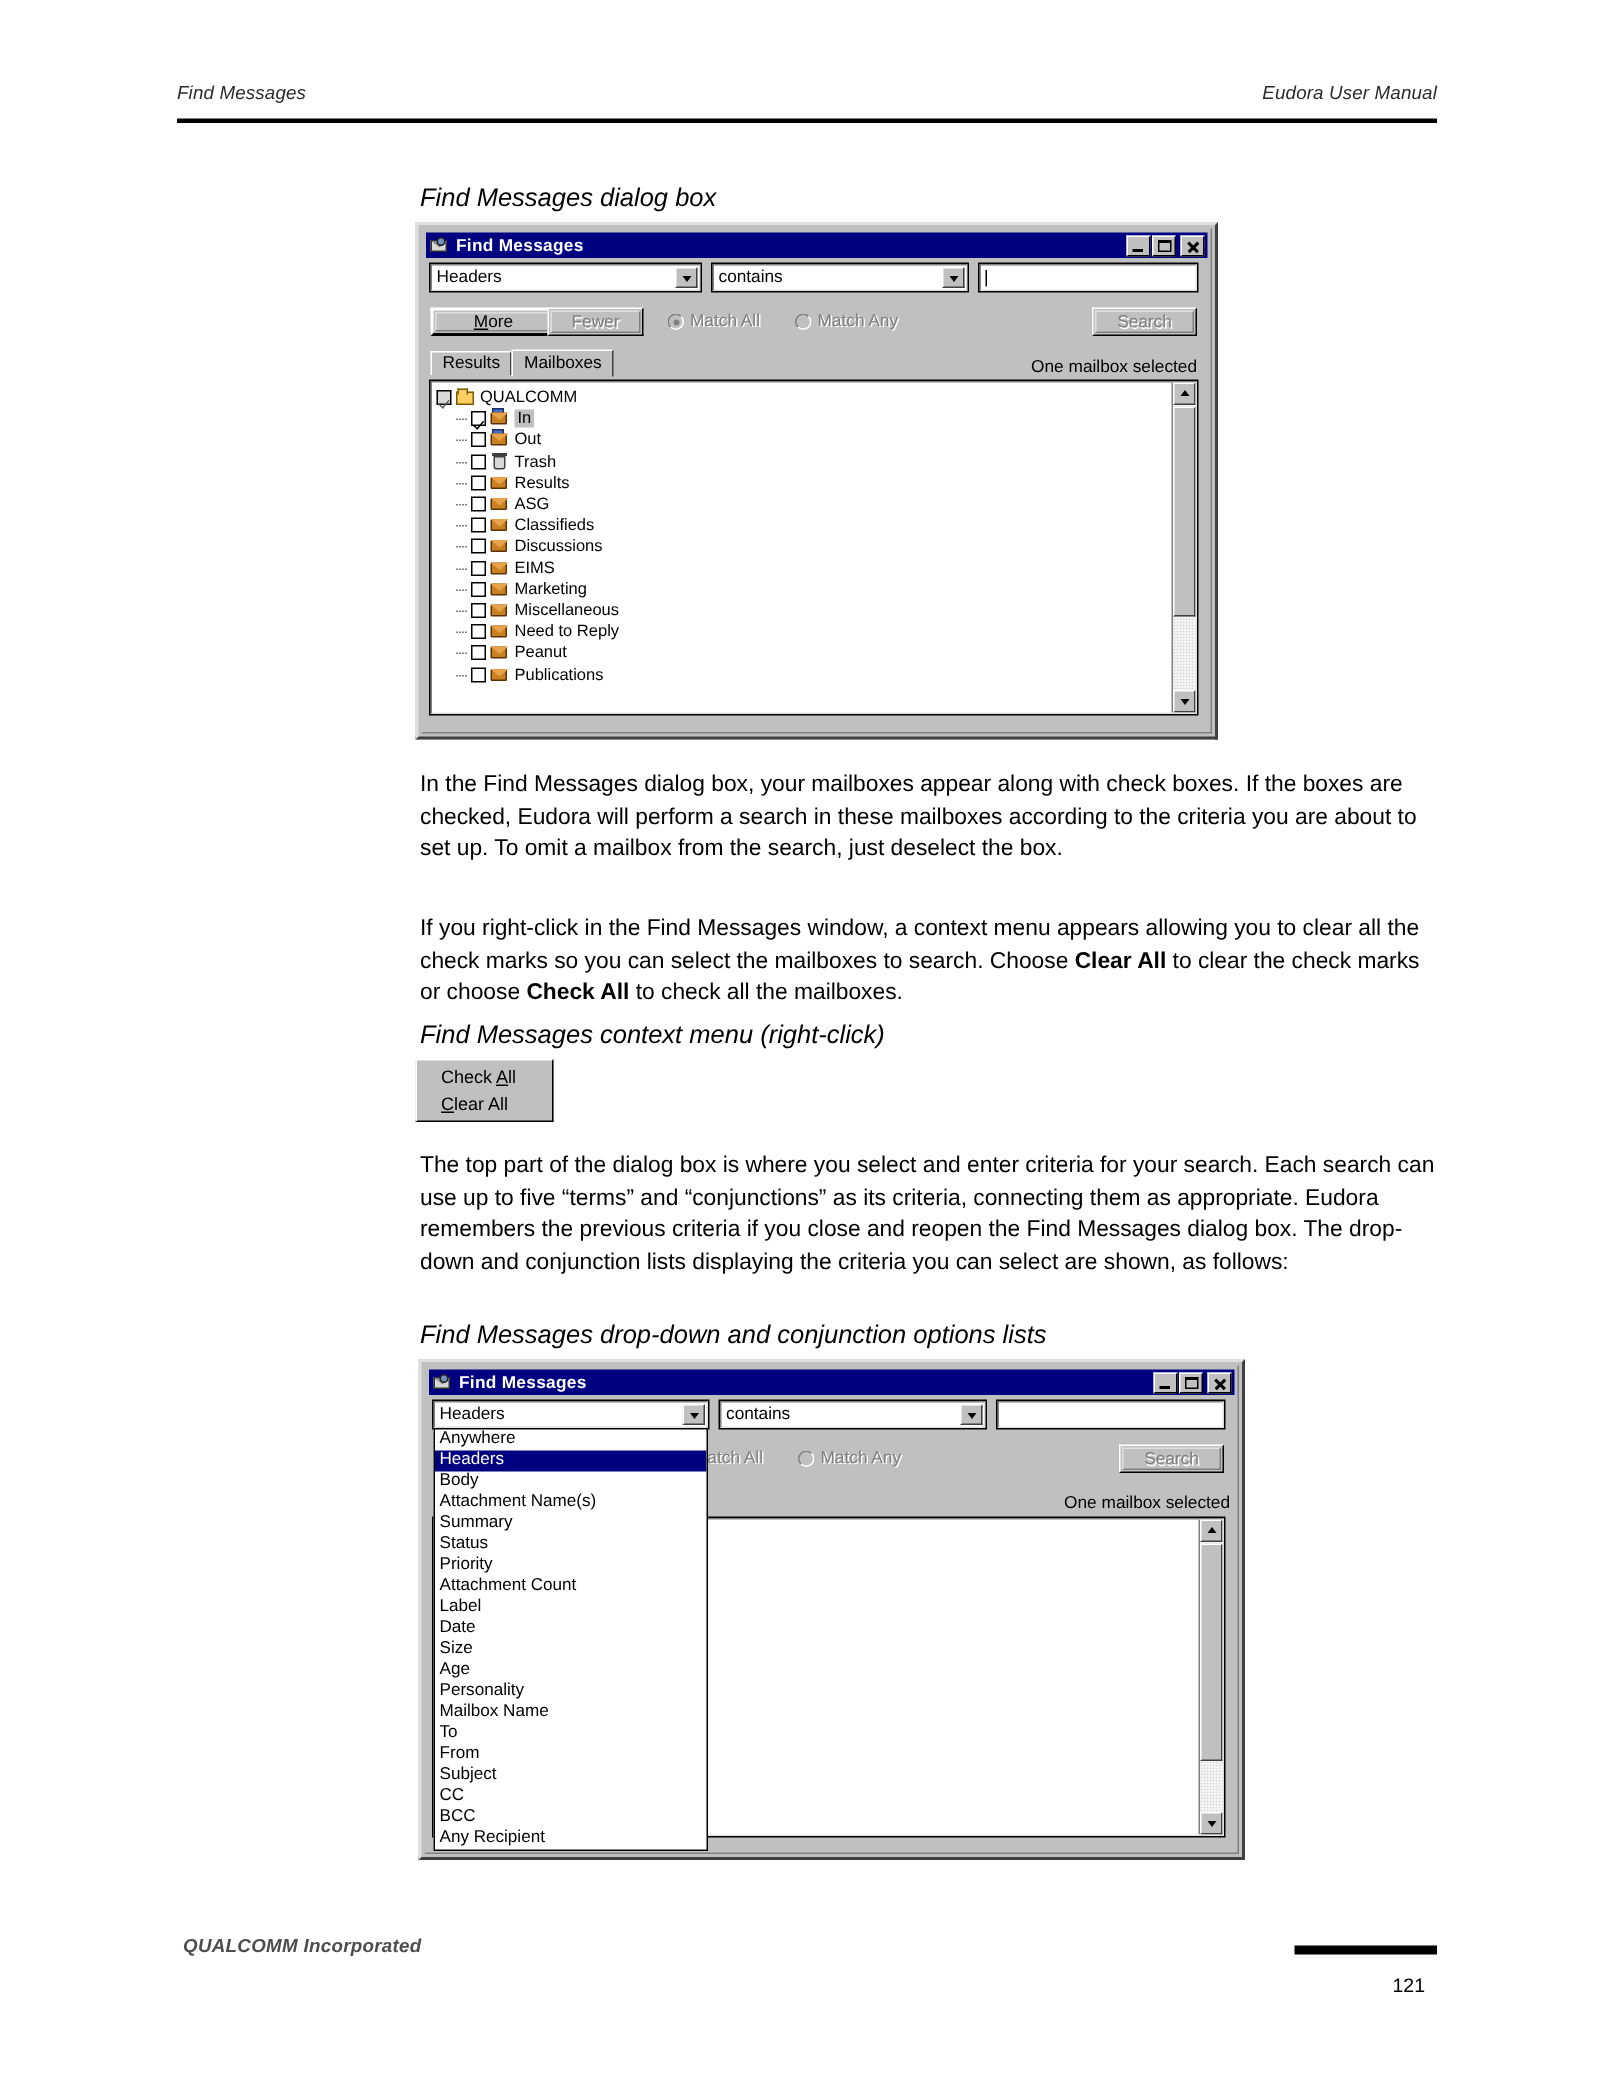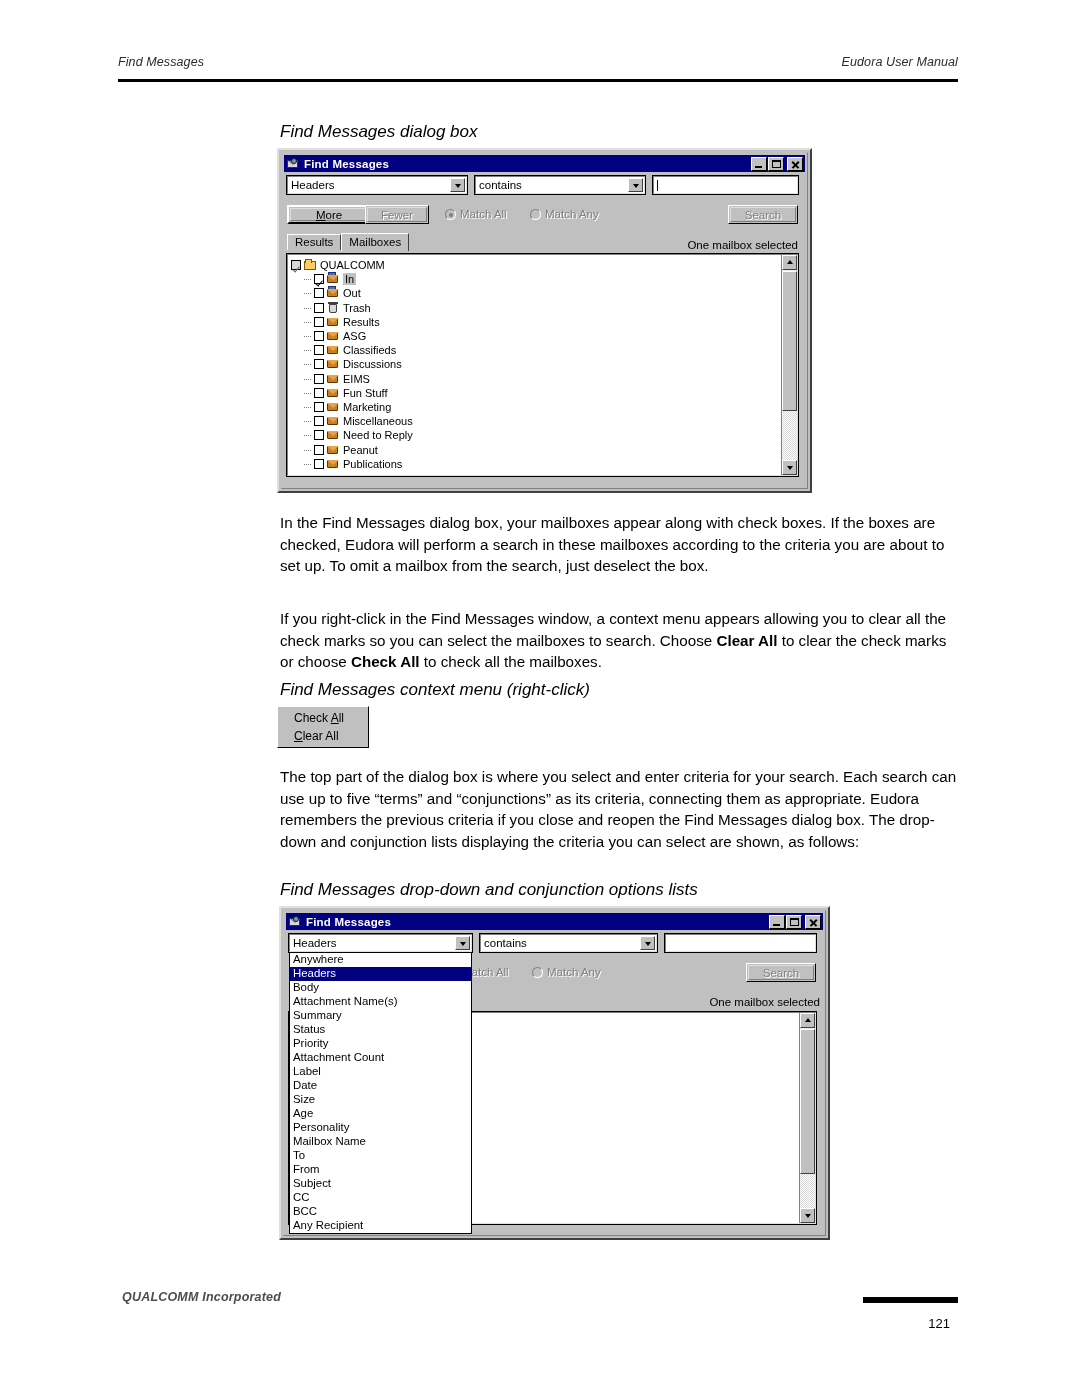--- a/index.html
+++ b/index.html
@@ -443,28 +443,20 @@
             </span>
             <span class="tlabel">Discussions</span>
           </div>
           <div class="trow" style="padding-left:10px">
             <span class="dots"></span>
             <span class="tcb "></span>
             <span class="mico">
               <i class="mail"></i>
             </span>
             <span class="tlabel">EIMS</span>
-          </div>
-          <div class="trow" style="padding-left:10px">
-            <span class="dots"></span>
-            <span class="tcb "></span>
-            <span class="mico">
-              <i class="mail"></i>
-            </span>
-            <span class="tlabel">Fun Stuff</span>
           </div>
           <div class="trow" style="padding-left:10px">
             <span class="dots"></span>
             <span class="tcb "></span>
             <span class="mico">
               <i class="mail"></i>
             </span>
             <span class="tlabel">Marketing</span>
           </div>
           <div class="trow" style="padding-left:10px">

